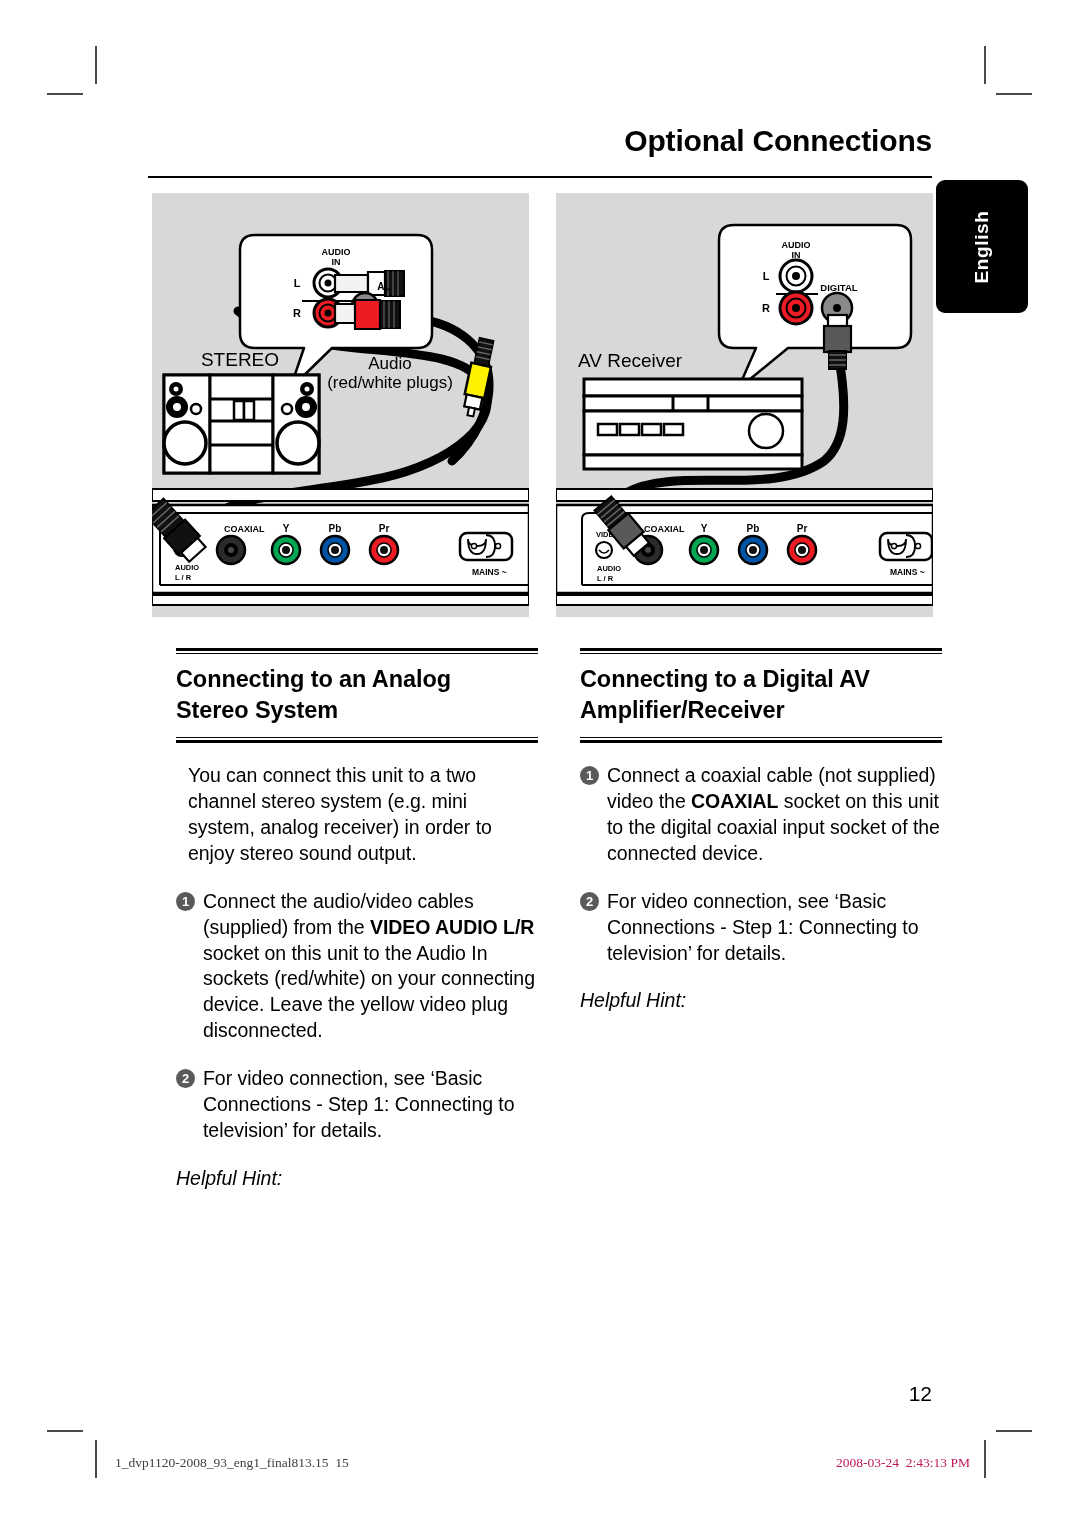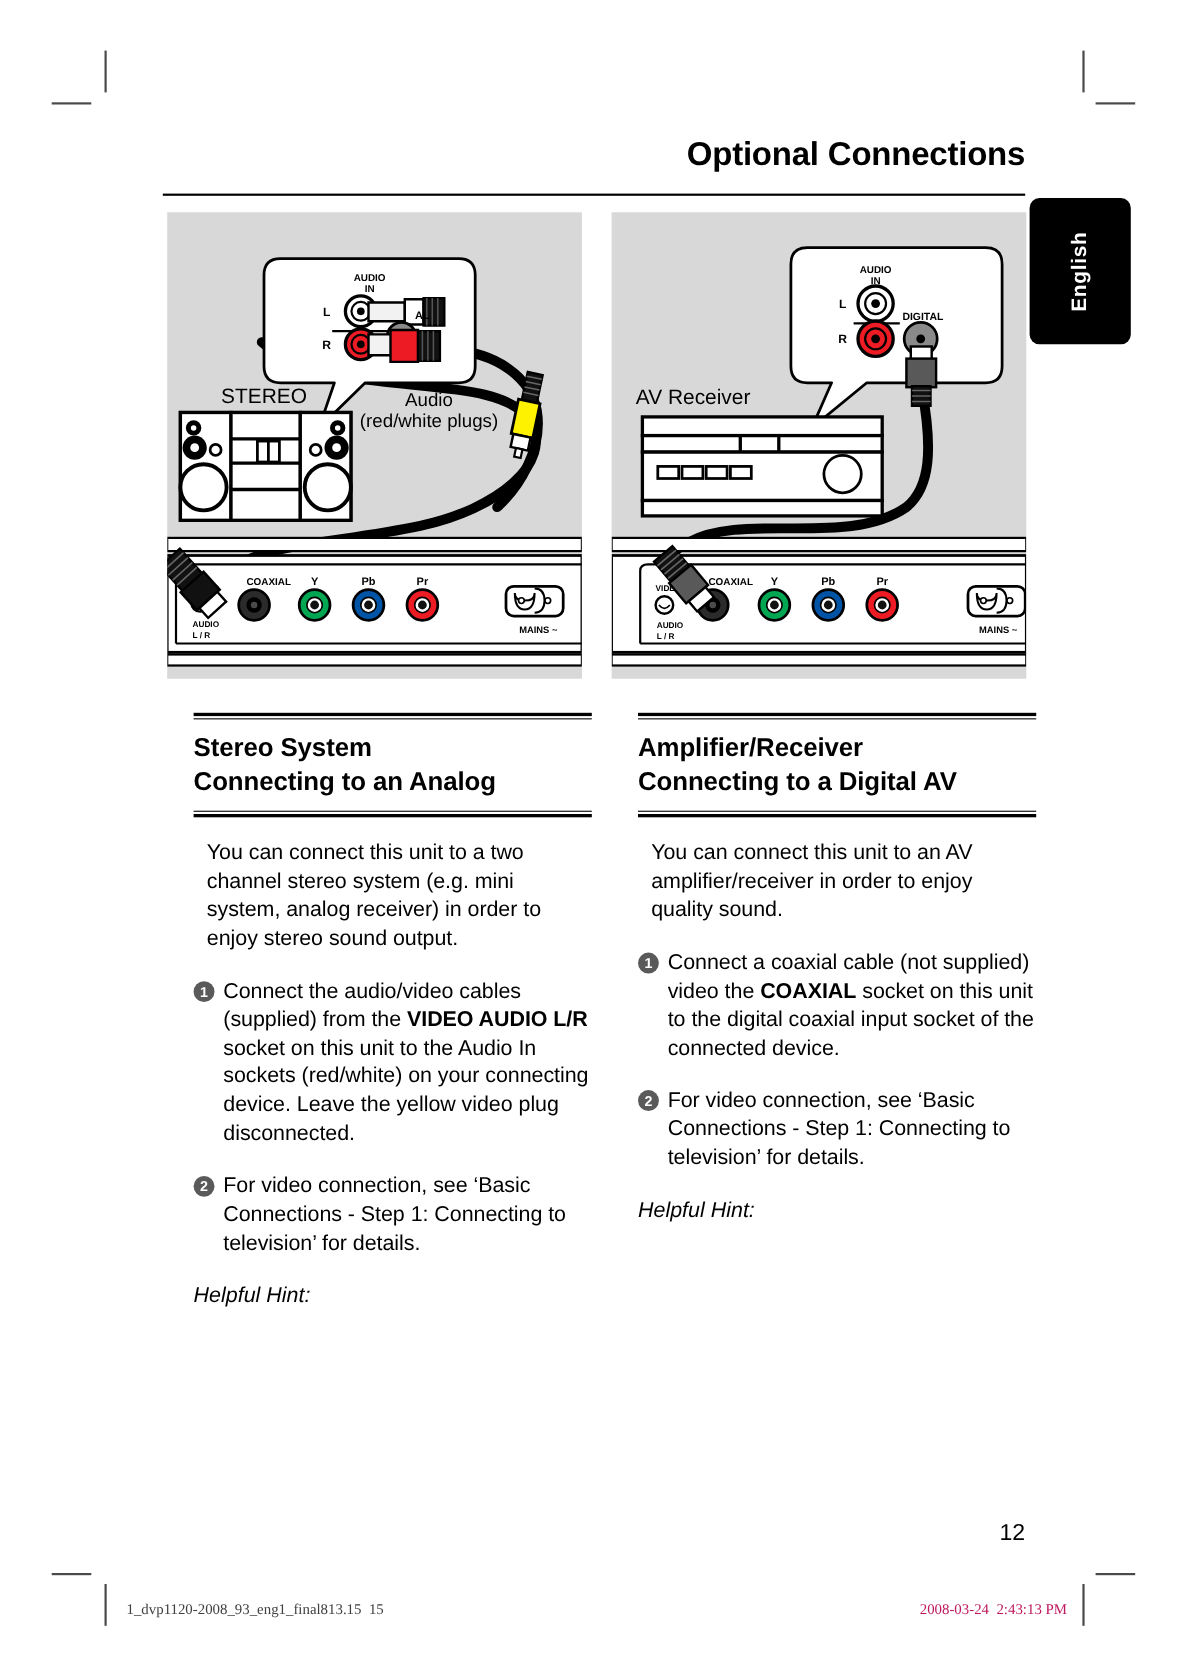--- a/index.html
+++ b/index.html
@@ -426,22 +426,22 @@
         <path d="M 350 342 Q 359 342 359 353 Q 359 364 350 364" fill="none" stroke="#000" stroke-width="1.8"></path>
       </g>
       <text x="334" y="382" font-family="Liberation Sans, sans-serif" font-size="8.5" font-weight="bold" fill="#000">MAINS ~</text>
     </g>
   </svg>
 </div>
 
 <div class="col col-left">
   <div class="rule-double-top"></div>
   <div class="section-heading">
+    <div>Connecting to an Analog</div>
     <div>Stereo System</div>
-    <div>Connecting to an Analog</div>
   </div>
   <div class="rule-double-bot"></div>
 
   <div class="body-block">
     <p class="para">You can connect this unit to a two channel stereo system (e.g. mini system, analog receiver) in order to enjoy stereo sound output.</p>
 
     <div class="step">
       <span class="step-num">1</span>
       <span>Connect the audio/video cables (supplied) from the </span><b>VIDEO AUDIO L/R</b><span> socket on this unit to the Audio In sockets (red/white) on your connecting device. Leave the yellow video plug disconnected.</span>
     </div>
@@ -451,27 +451,26 @@
       <span>For video connection, see ‘Basic Connections - Step 1: Connecting to television’ for details.</span>
     </div>
 
     <p class="hint-title">Helpful Hint:</p>
   </div>
 </div>
 
 <div class="col col-right">
   <div class="rule-double-top"></div>
   <div class="section-heading">
+    <div>Connecting to a Digital AV</div>
     <div>Amplifier/Receiver</div>
-    <div>Connecting to a Digital AV</div>
   </div>
   <div class="rule-double-bot"></div>
 
   <div class="body-block">
-    <p class="para">You can connect this unit to an AV amplifier/receiver in order to enjoy quality sound.</p>
 
     <div class="step">
       <span class="step-num">1</span>
       <span>Connect a coaxial cable (not supplied) video the </span><b>COAXIAL</b><span> socket on this unit to the digital coaxial input socket of the connected device.</span>
     </div>
 
     <div class="step">
       <span class="step-num">2</span>
       <span>For video connection, see ‘Basic Connections - Step 1: Connecting to television’ for details.</span>
     </div>

